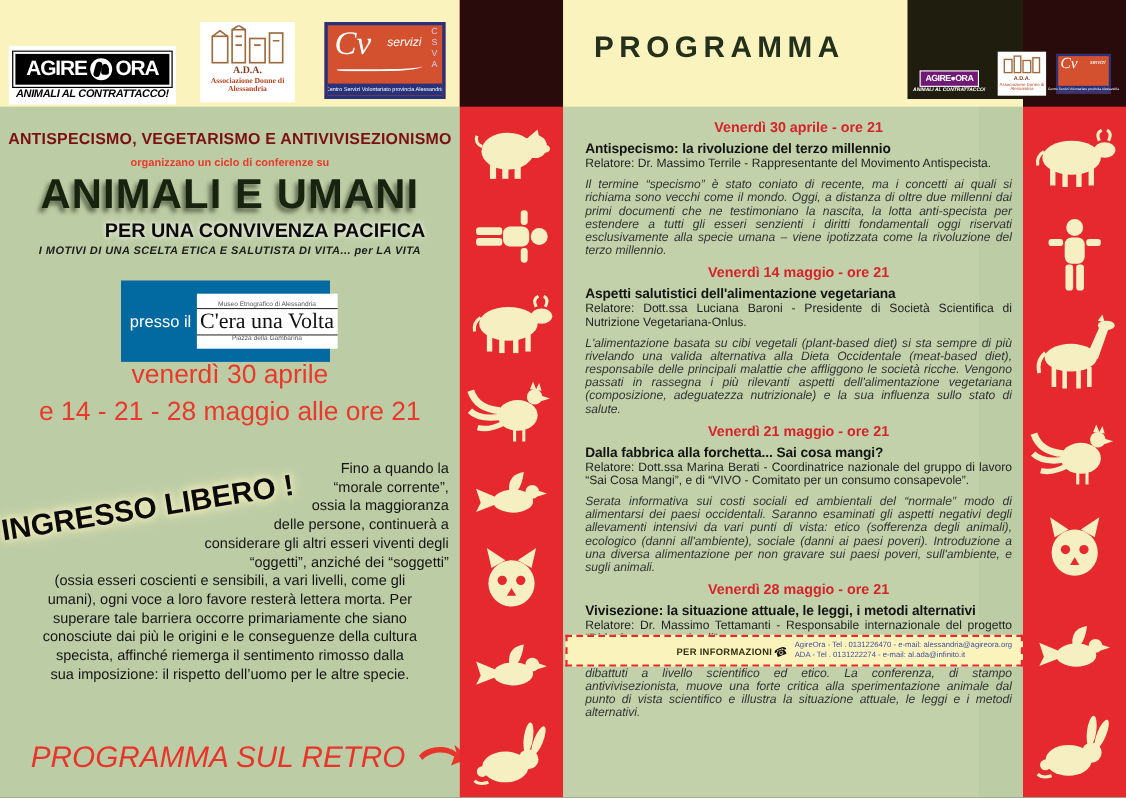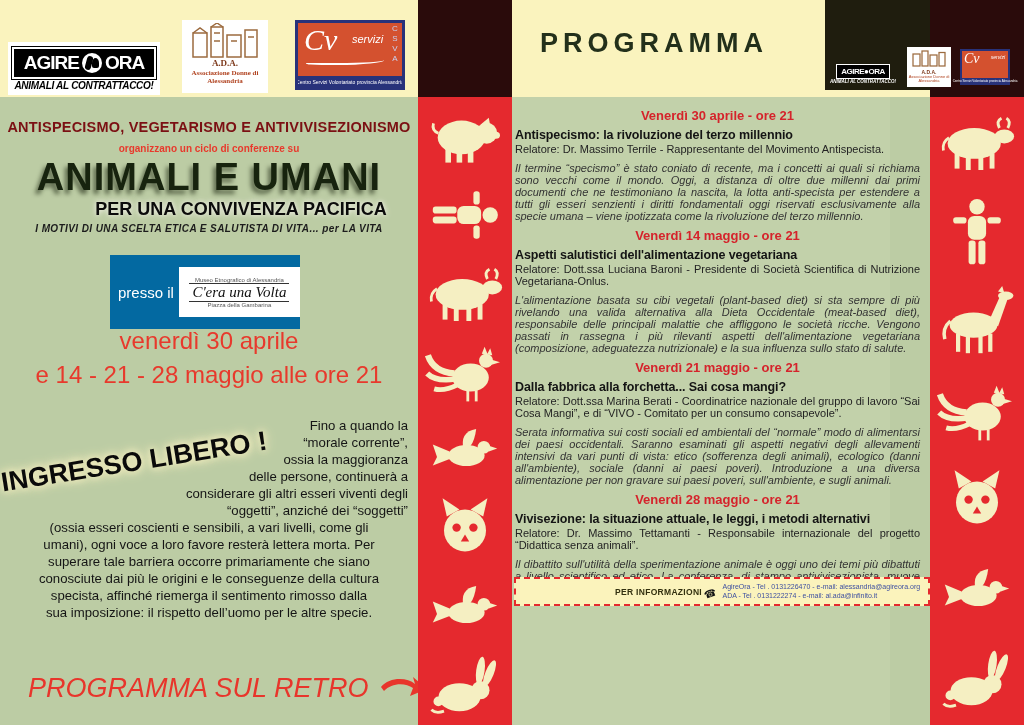--- a/index.html
+++ b/index.html
@@ -55,55 +55,55 @@
   .subtitle{position:absolute;left:0;top:199px;width:418px;text-align:center;color:#0B0B0B;
     font-size:18px;font-weight:700;text-shadow:0 0 4px #E9E9DC,0 0 6px #E9E9DC;margin-left:32px;}
   .tagline{position:absolute;left:0;top:223px;width:418px;text-align:center;color:#1C1C1C;
     font-size:10px;font-style:italic;font-weight:700;letter-spacing:0.4px;}
   .presso-box{position:absolute;left:110px;top:255px;width:190px;height:74px;background:#0369a1;
     display:flex;align-items:center;padding-left:8px;box-sizing:border-box;gap:5px;}
   .presso-label{color:#fff;font-size:15px;white-space:nowrap;}
   .museum-card{width:128px;height:50px;background:#fff;display:flex;flex-direction:column;
     align-items:center;justify-content:center;color:#555;}
   .museum-top,.museum-bottom{font-size:6px;white-space:nowrap;}
-  .museum-name{font-family:"Liberation Serif","DejaVu Serif",serif;font-style:italic;color:#111;
-    font-size:15px;border-top:1px solid #333;border-bottom:1px solid #333;padding:0 3px;white-space:nowrap;}
+  .museum-name{font-family:"Liberation Serif","DejaVu Serif",serif;color:#111;
+    font-size:20px;border-top:1px solid #333;border-bottom:1px solid #333;padding:0 3px;white-space:nowrap;}
   .date1{position:absolute;left:0;top:327px;width:418px;text-align:center;color:#E8392C;font-size:24px;}
   .date2{position:absolute;left:0;top:361px;width:418px;text-align:center;color:#E8392C;font-size:24px;}
   .stamp{position:absolute;left:0px;top:448px;width:250px;text-align:center;color:#0A0A0A;
     font-size:27px;font-weight:700;transform:rotate(-9deg);white-space:nowrap;
     text-shadow:0 0 6px #F2ECBE,0 0 10px #F2ECBE,0 0 14px #F2ECBE;}
   .manifesto-top{position:absolute;right:10px;top:417px;width:400px;text-align:right;
     color:#151515;font-size:13.2px;line-height:17px;white-space:pre-line;}
   .manifesto-bottom{position:absolute;left:7px;top:519px;width:404px;text-align:center;
     color:#151515;font-size:13.2px;line-height:17px;white-space:pre-line;}
   .back-note{position:absolute;left:28px;top:673px;color:#E8352B;font-size:27px;white-space:nowrap;
     display:flex;align-items:center;gap:10px;font-style:italic;}
 
   
   .right-header{position:absolute;left:0;top:0;width:418px;height:97px;background:#FAF3BE;}
   .programma-title{position:absolute;left:28px;top:28px;color:#23301B;font-size:27px;font-weight:700;
     letter-spacing:5px;}
   .olive-box{position:absolute;left:825px;top:0;width:105px;height:90px;background:#1F1D0E;}
   .mini-logos{position:absolute;left:828px;top:47px;display:flex;align-items:center;gap:9px;z-index:5;}
   .mini-agire{width:70px;display:flex;flex-direction:column;align-items:center;margin-top:14px;}
-  .mini-agire .bar{background:#000000;border:1px solid #fff;color:#fff;font-weight:700;font-size:8px;
+  .mini-agire .bar{background:#701a75;border:1px solid #fff;color:#fff;font-weight:700;font-size:8px;
     padding:2px 4px;white-space:nowrap;letter-spacing:-0.5px;}
   .mini-agire .cap{color:#fff;font-size:4.5px;font-style:italic;font-weight:700;white-space:nowrap;}
   .mini-ada{width:44px;height:40px;background:#fff;display:flex;flex-direction:column;align-items:center;overflow:hidden;}
   .mini-ada .acr{font-size:5px;font-weight:700;color:#7E3A1C;}
   .mini-ada .cap{font-size:4px;color:#B0421F;text-align:center;line-height:1.1;}
   .mini-csva{width:50px;height:36px;background:#D4512F;border:2px solid #28327A;position:relative;box-sizing:border-box;}
   .mini-csva .cv{position:absolute;left:2px;top:0;color:#fff;font-family:"Liberation Serif","DejaVu Serif",serif;font-style:italic;font-size:14px;}
   .mini-csva .sv{position:absolute;right:3px;top:3px;color:#fff;font-style:italic;font-size:5px;}
   .mini-csva .band{position:absolute;left:0;right:0;bottom:0;height:5px;background:#28327A;color:#fff;font-size:3px;display:flex;align-items:center;justify-content:center;white-space:nowrap;}
 
   
   .program-body{position:absolute;left:0;top:97px;width:418px;height:577px;box-sizing:border-box;
-    padding:7px 10px 0 3px;}
+    padding:7px 10px 0 20px;}
   .section{margin-bottom:6px;}
   .sec-date{text-align:center;color:#D5232B;font-weight:700;font-size:13px;margin:4px 0 6px 0;}
   .sec-title{color:#141414;font-weight:700;font-size:12.5px;line-height:13px;margin-bottom:1px;letter-spacing:-0.1px;}
   .sec-speaker{color:#232323;font-size:11px;line-height:12px;text-align:justify;margin-bottom:7px;}
   .sec-desc{color:#333;font-size:11px;line-height:12px;font-style:italic;text-align:justify;}
   .info-box{position:absolute;left:2px;top:577px;width:412px;height:25px;background:#FBF3BC;
     border:2px dashed #E5292E;display:flex;align-items:center;box-sizing:content-box;}
   .info-label{width:170px;text-align:right;color:#33300F;font-weight:700;font-size:8.5px;letter-spacing:0.3px;margin-left:16px;}
   .phone-icon{font-size:10px;color:#111;margin:4px 6px 0 2px;display:inline-block;transform:rotate(-20deg);}
   .info-lines{color:#3D4FA0;font-size:7px;line-height:8.5px;white-space:pre-line;}

